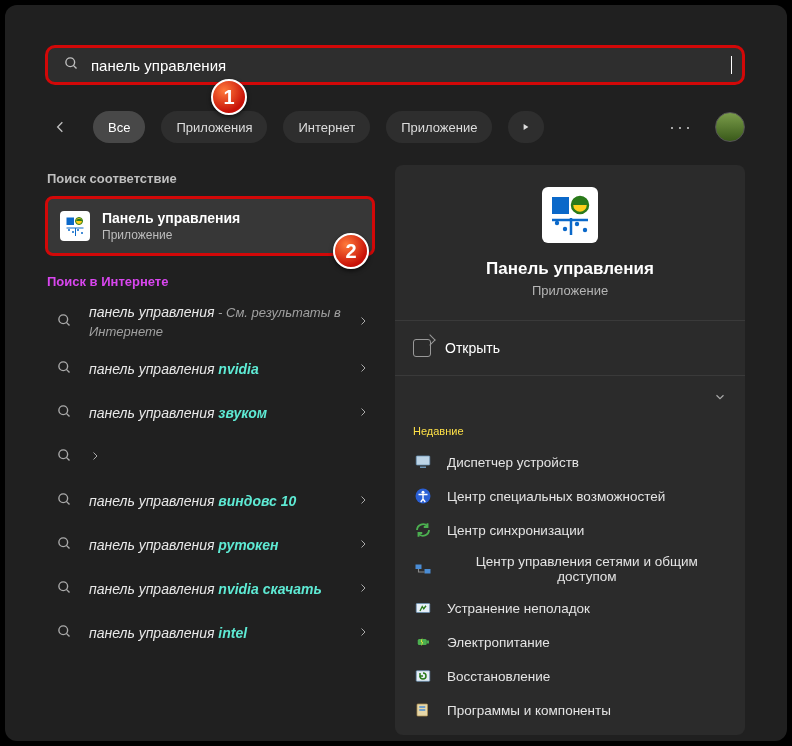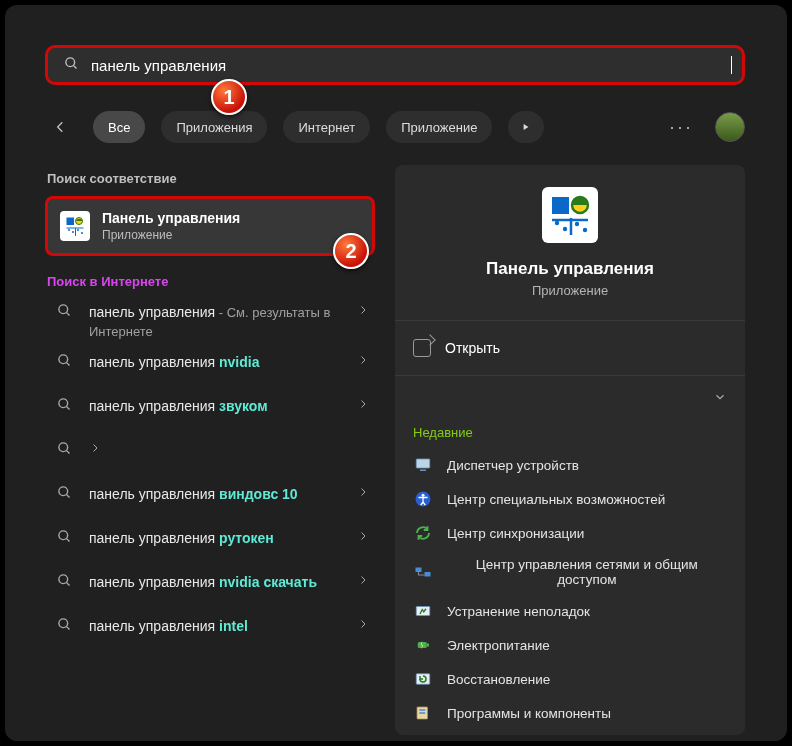--- a/index.html
+++ b/index.html
@@ -78,24 +78,25 @@
 .best-match .cp-tiny {
   width: 30px; height: 30px; border-radius: 4px;
   background: #fff; margin-right: 12px;
   display:flex; align-items:center; justify-content:center;
 }
 .cp-tiny svg { width: 22px; height: 22px; }
 .best-match .txt .t1 { font-size: 14px; font-weight: 600; }
 .best-match .txt .t2 { font-size: 12px; color: #bdbdbd; margin-top: 2px; }
 .section-title2 { color: #d946ef; font-size: 13px; margin: 18px 0 8px 2px; font-weight:600;}
 .web-item {
-  display: flex; 
+  display: flex; align-items: center;
   width: 330px; min-height: 44px;
   padding: 6px 6px 6px 12px;
   border-radius: 4px;
+  font-style: italic;
 }
 .web-item .mag2 {
   width: 18px; height: 18px; margin-right: 14px;
   color: #aaa; font-size: 14px;
 }
 .web-item .label { flex: 1; color: #e8e8e8; font-size: 14px; line-height:1.3;}
 .web-item .label b { font-weight: 600; color: #5eead4; }
 .web-item .label .sub { color: #a0a0a0; font-size: 13px; }
 .web-item .chev { color: #aaa; font-size: 14px; }
 
@@ -131,21 +132,21 @@
 .open-row .oicon::after{
   content:""; position:absolute; width:7px; height:7px;
   border-top:1.5px solid #999; border-right:1.5px solid #999;
   top:-4px; right:-4px; transform:rotate(45deg);
 }
 .expand-row {
   display:flex; justify-content:flex-end; padding: 10px 18px;
 }
 .expand-row .v { color:#aaa; font-size:12px; }
 .recent-title {
-  color:#84cc16; font-size:13px; padding: 8px 18px 8px 18px;
+  color:#fde047; font-size:11px; padding: 8px 18px 8px 18px;
 }
 .recent-list { padding: 0 6px; }
 .recent-item {
   display:flex; align-items:center;
   padding: 7px 12px; border-radius:4px;text-align:center;
 }
 .recent-item .ricon {
   width:20px; height:20px; margin-right:14px;
   display:flex; align-items:center; justify-content:center;
   font-size: 15px;

